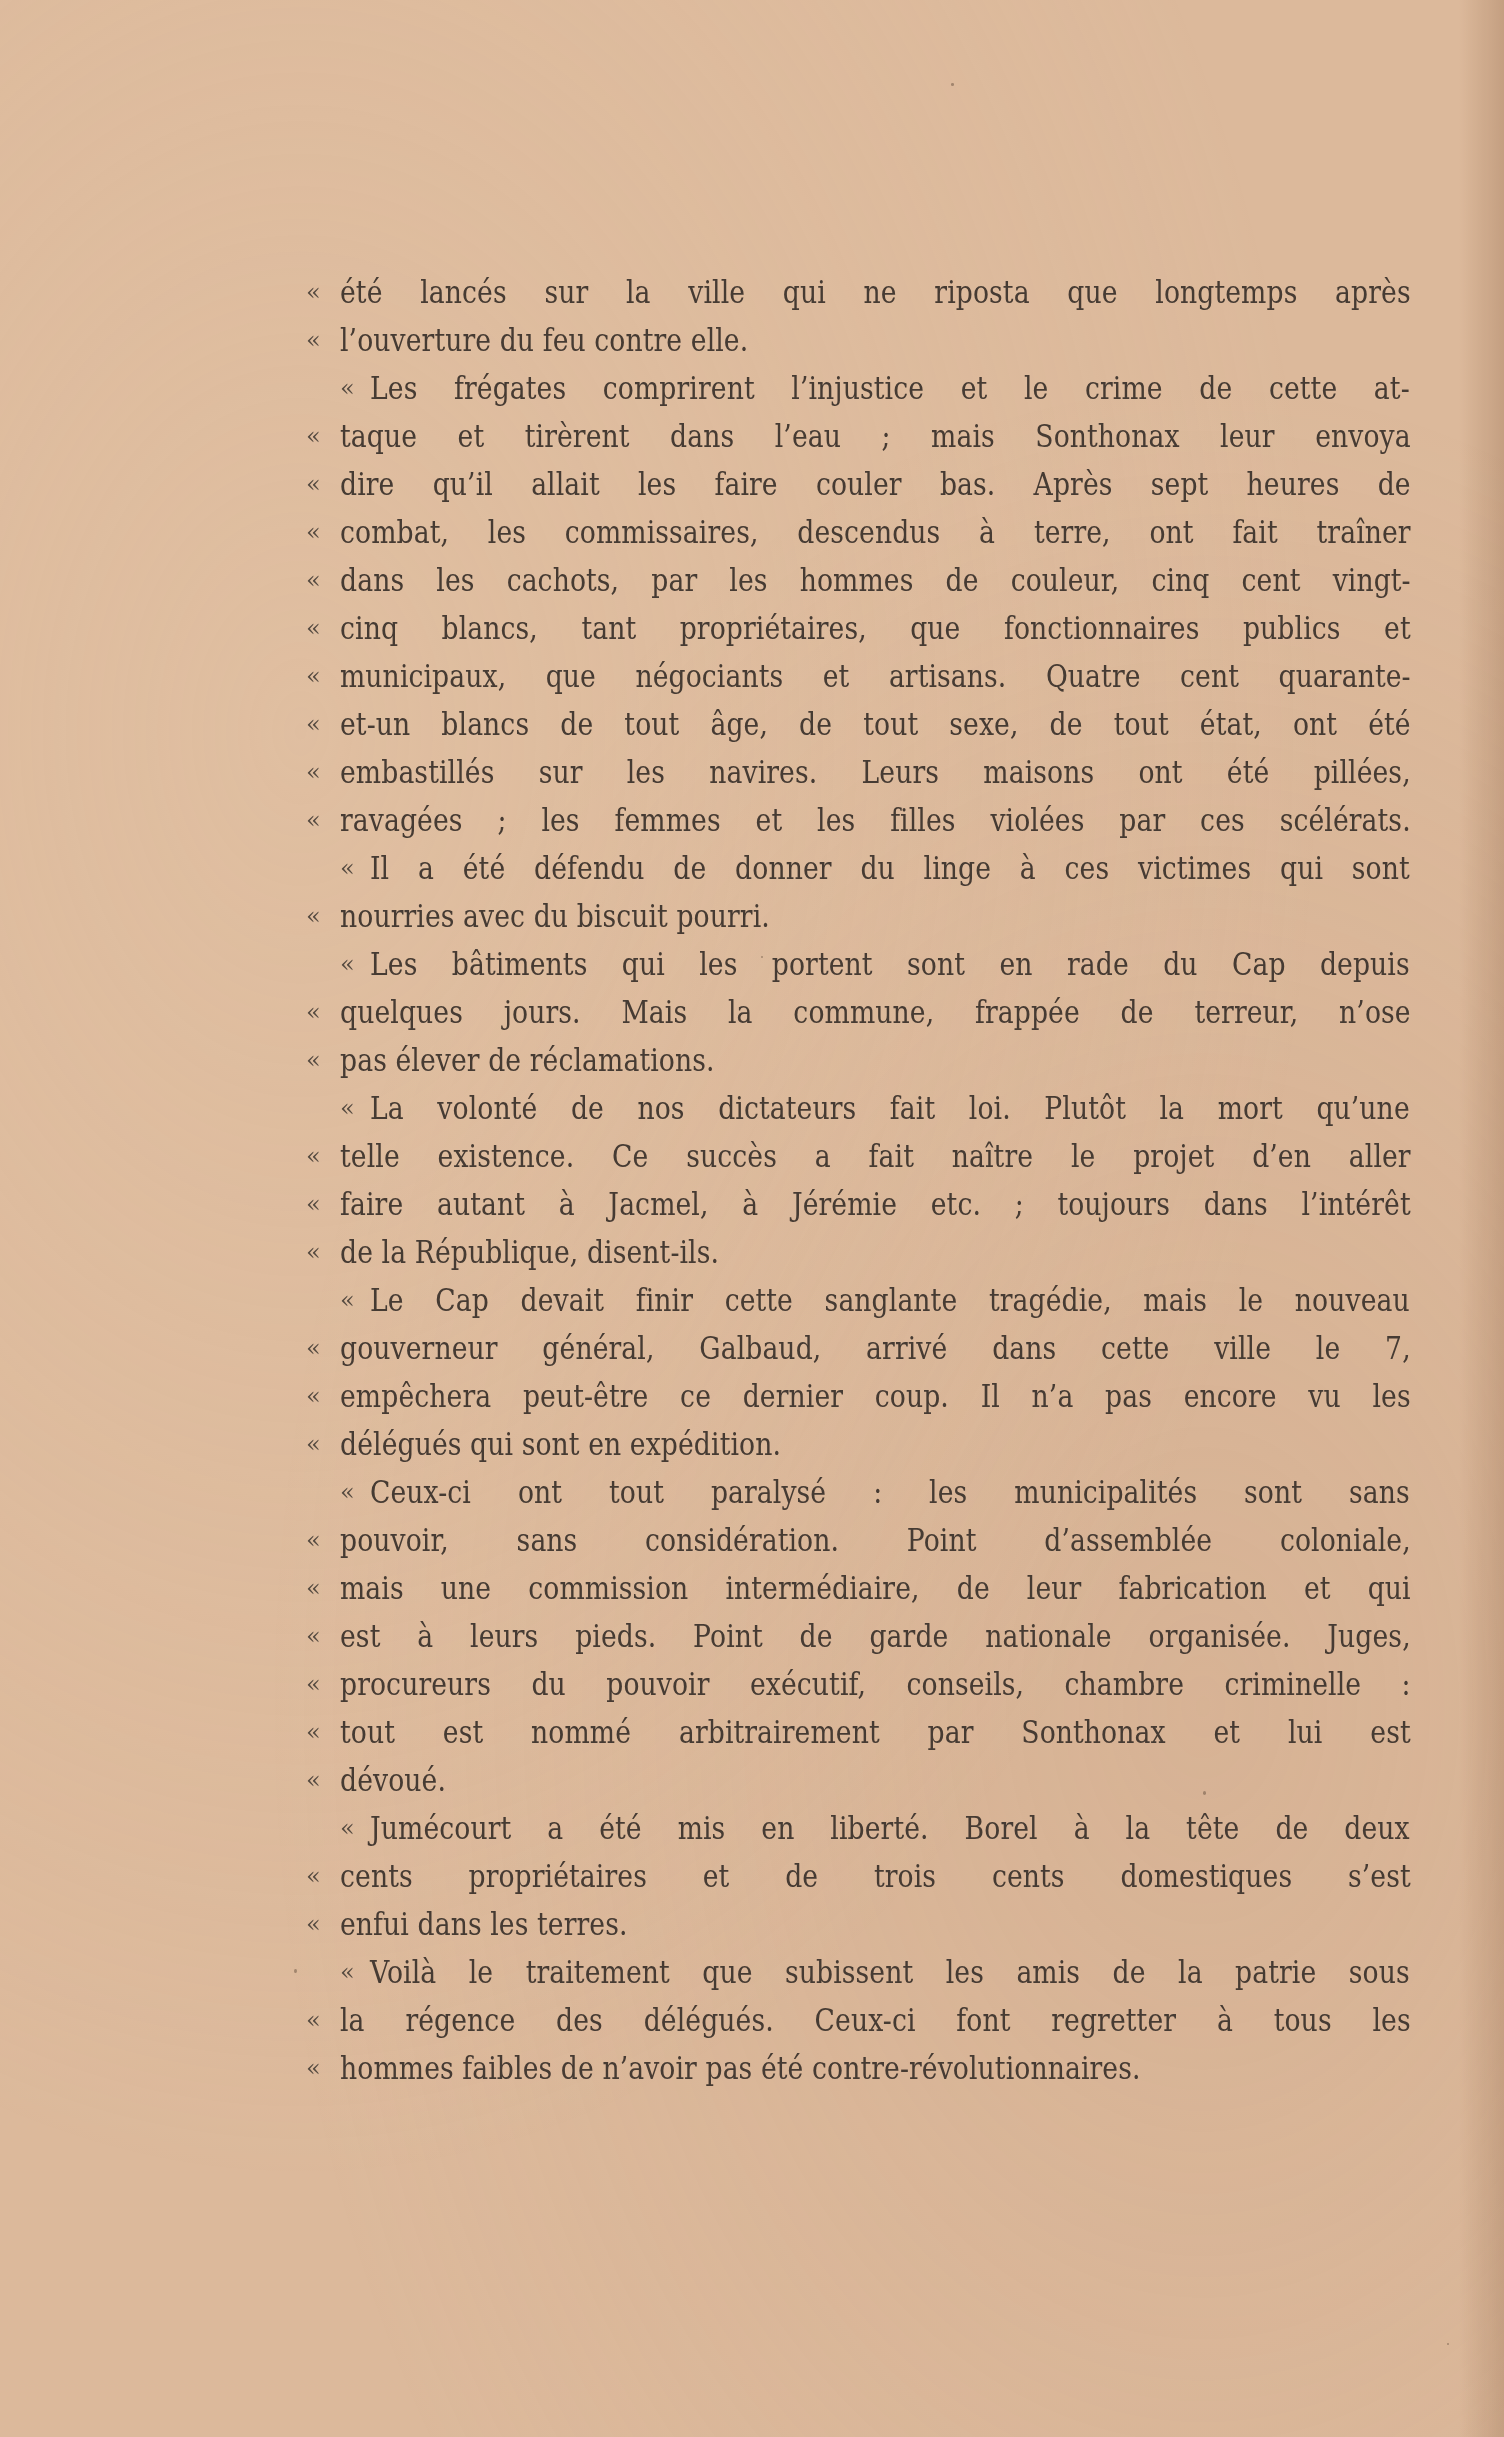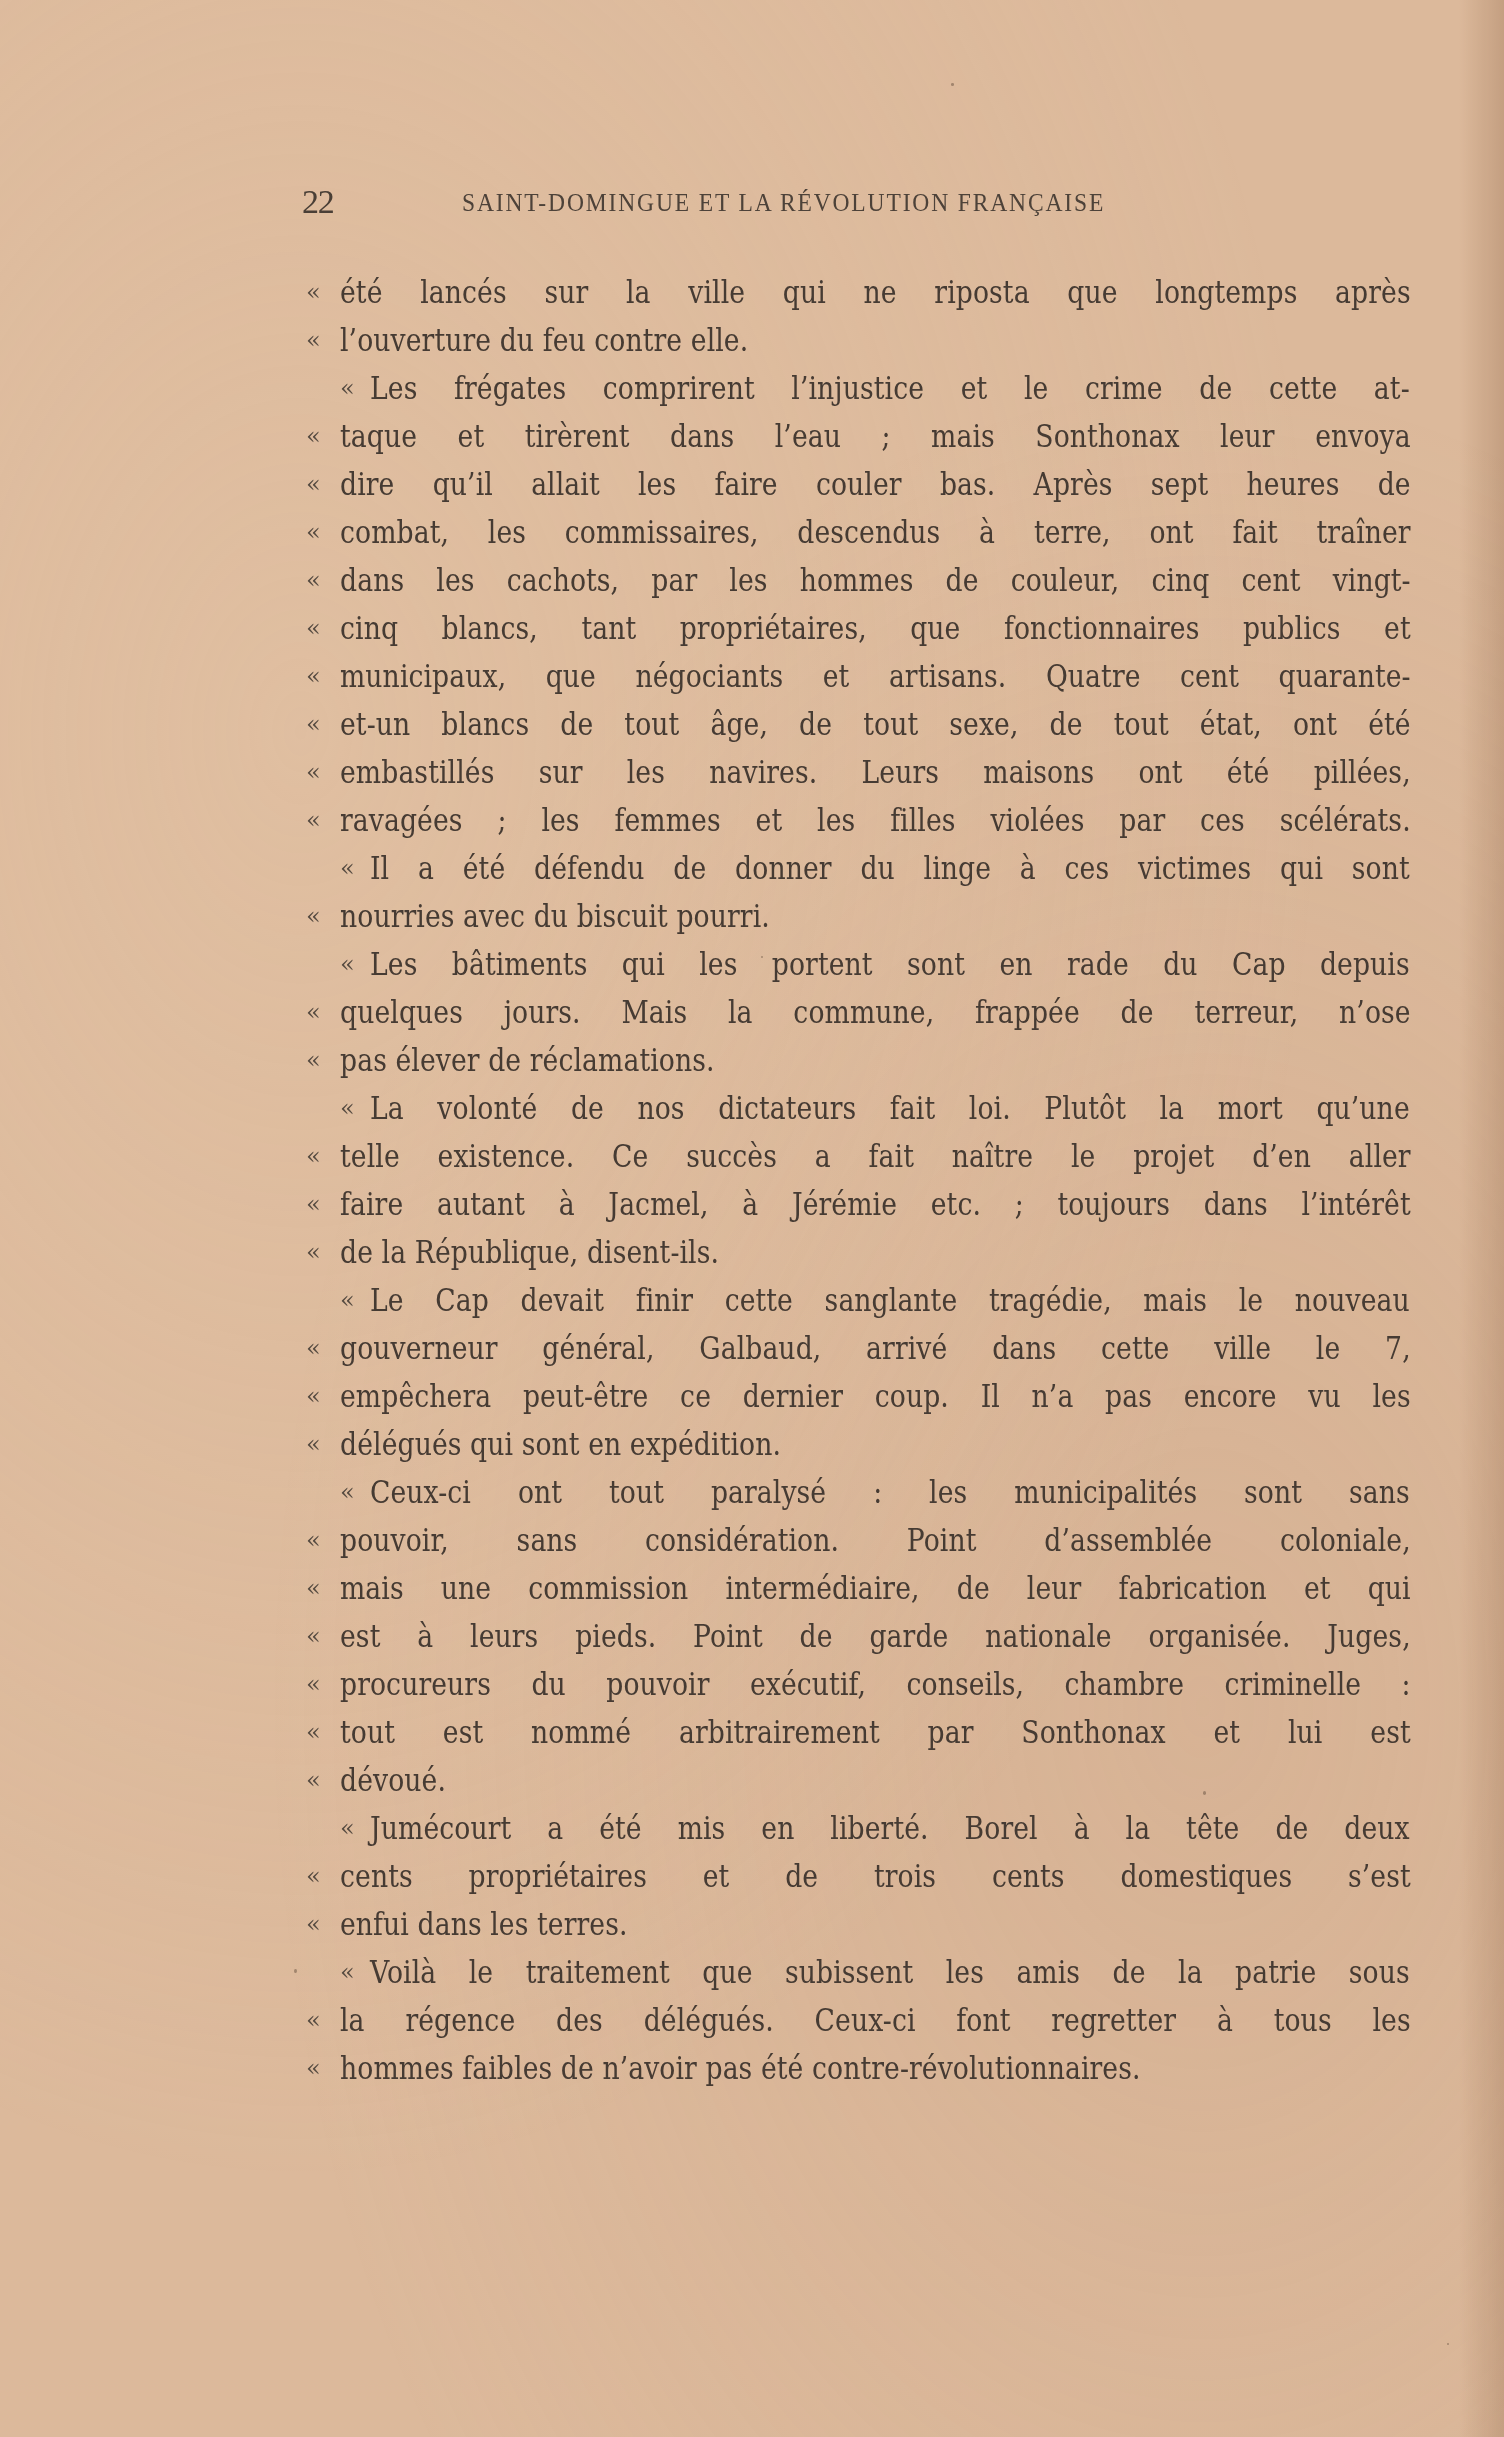--- a/index.html
+++ b/index.html
@@ -97,24 +97,20 @@
       height: 2.7px;
       border-radius: 50%;
       background: rgba(90,70,55,0.45);
     }
   </style>
 </head>
 <body>
 
 <div class="page">
 
-  <div class="running-head">
-    <span class="page-number">22</span>
-    <span class="running-title">SAINT-DOMINGUE ET LA RÉVOLUTION FRANÇAISE</span>
-  </div>
 
   <div class="body-text" id="body-text">
       <div class="line justify">
         <span class="quote-mark">«</span>
         <span class="line-text" style="width: 1245px; transform: scaleX(0.86);">été lancés sur la ville qui ne riposta que longtemps après</span>
       </div>
       <div class="line">
         <span class="quote-mark">«</span>
         <span class="line-text" style="transform: scaleX(0.86);">l’ouverture du feu contre elle.</span>
       </div>

